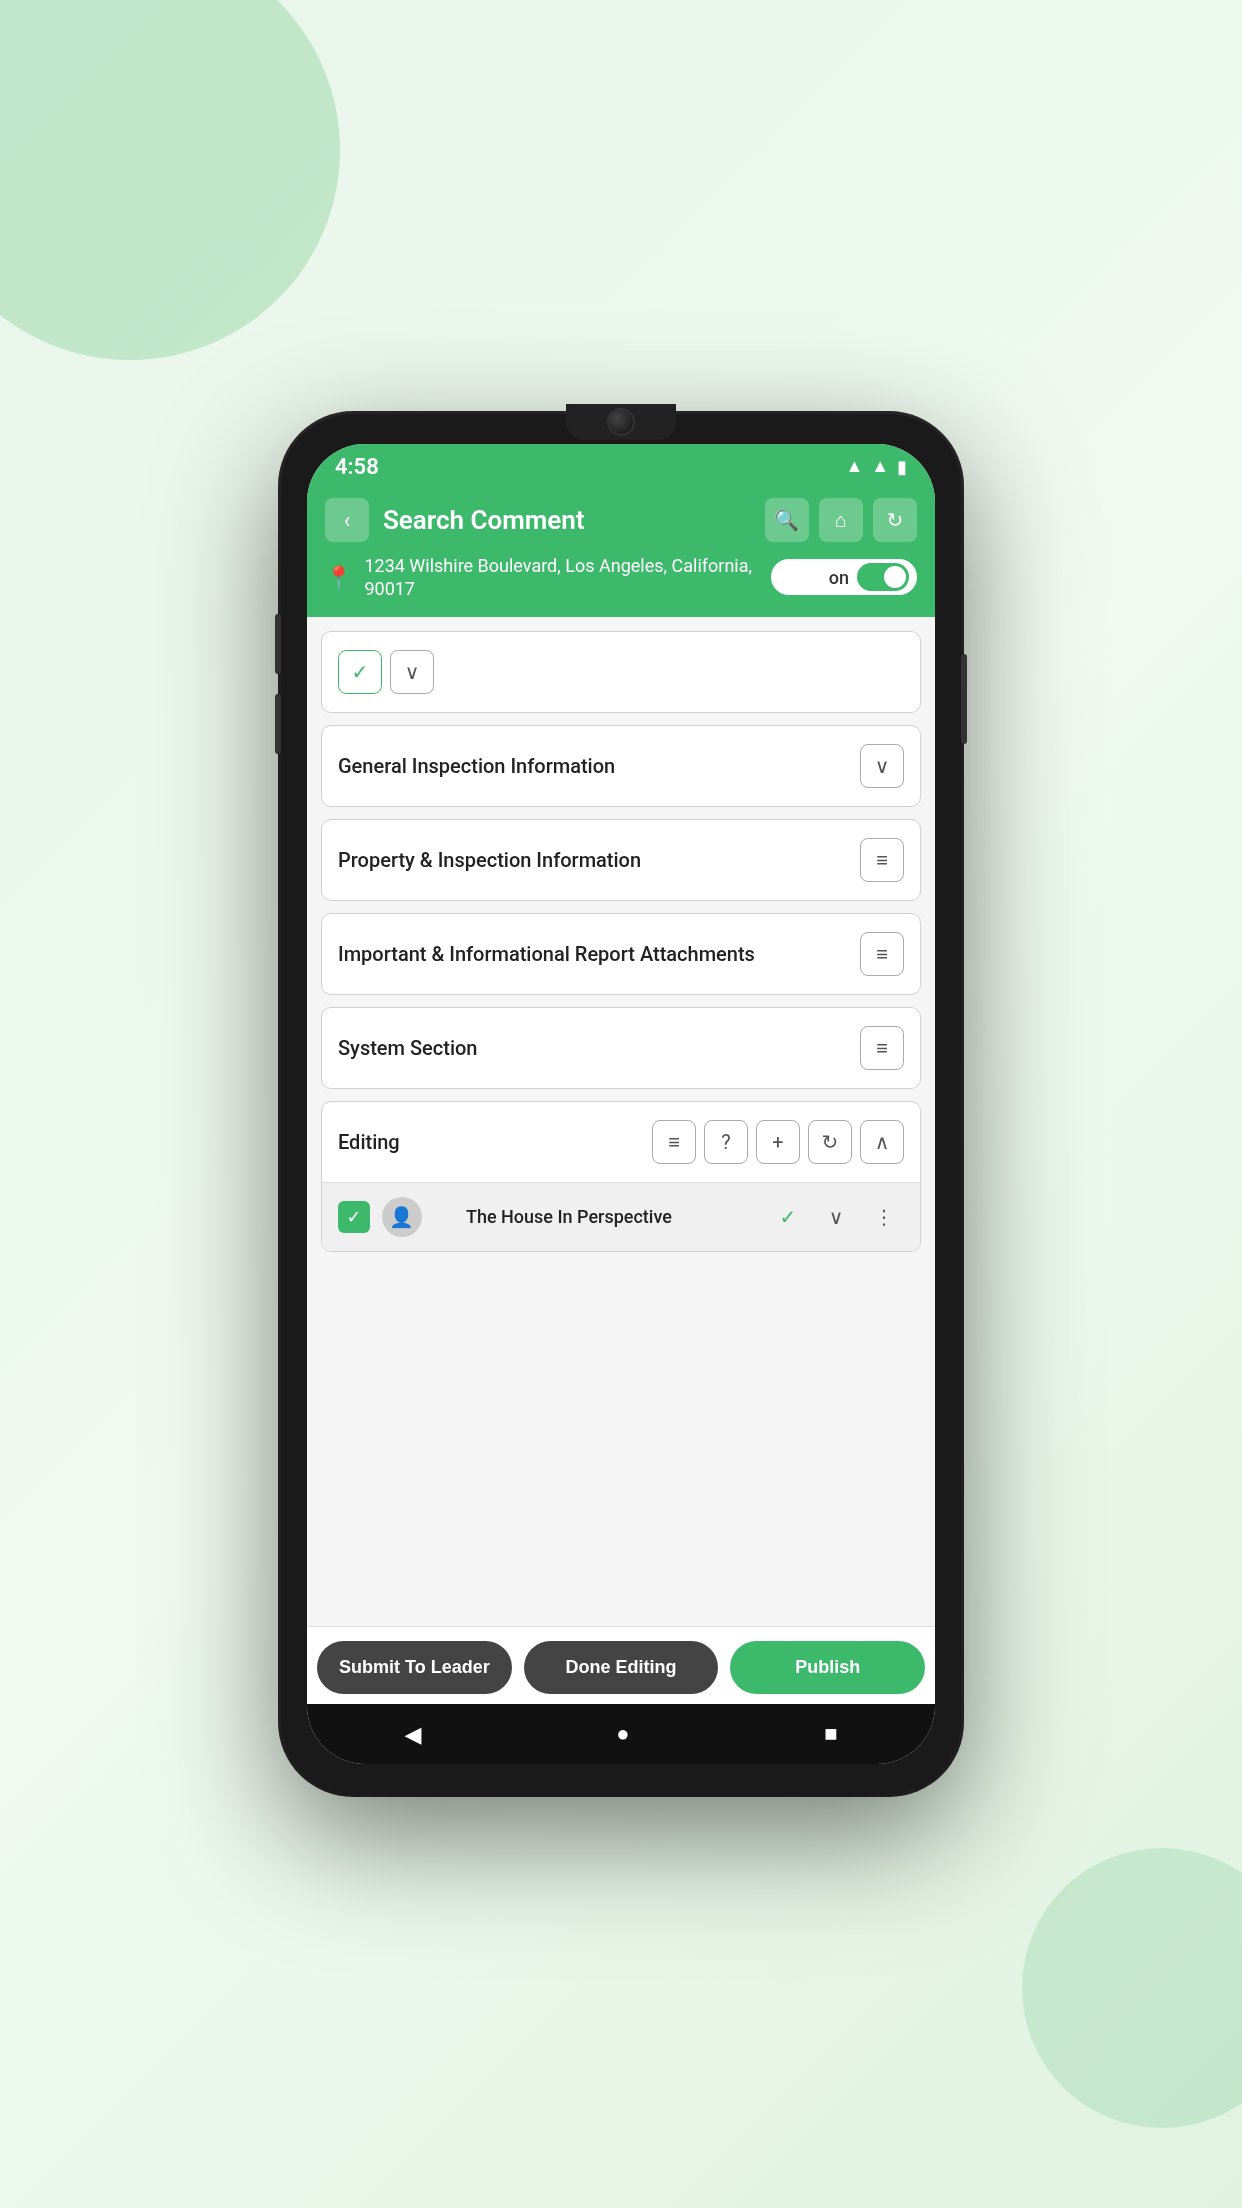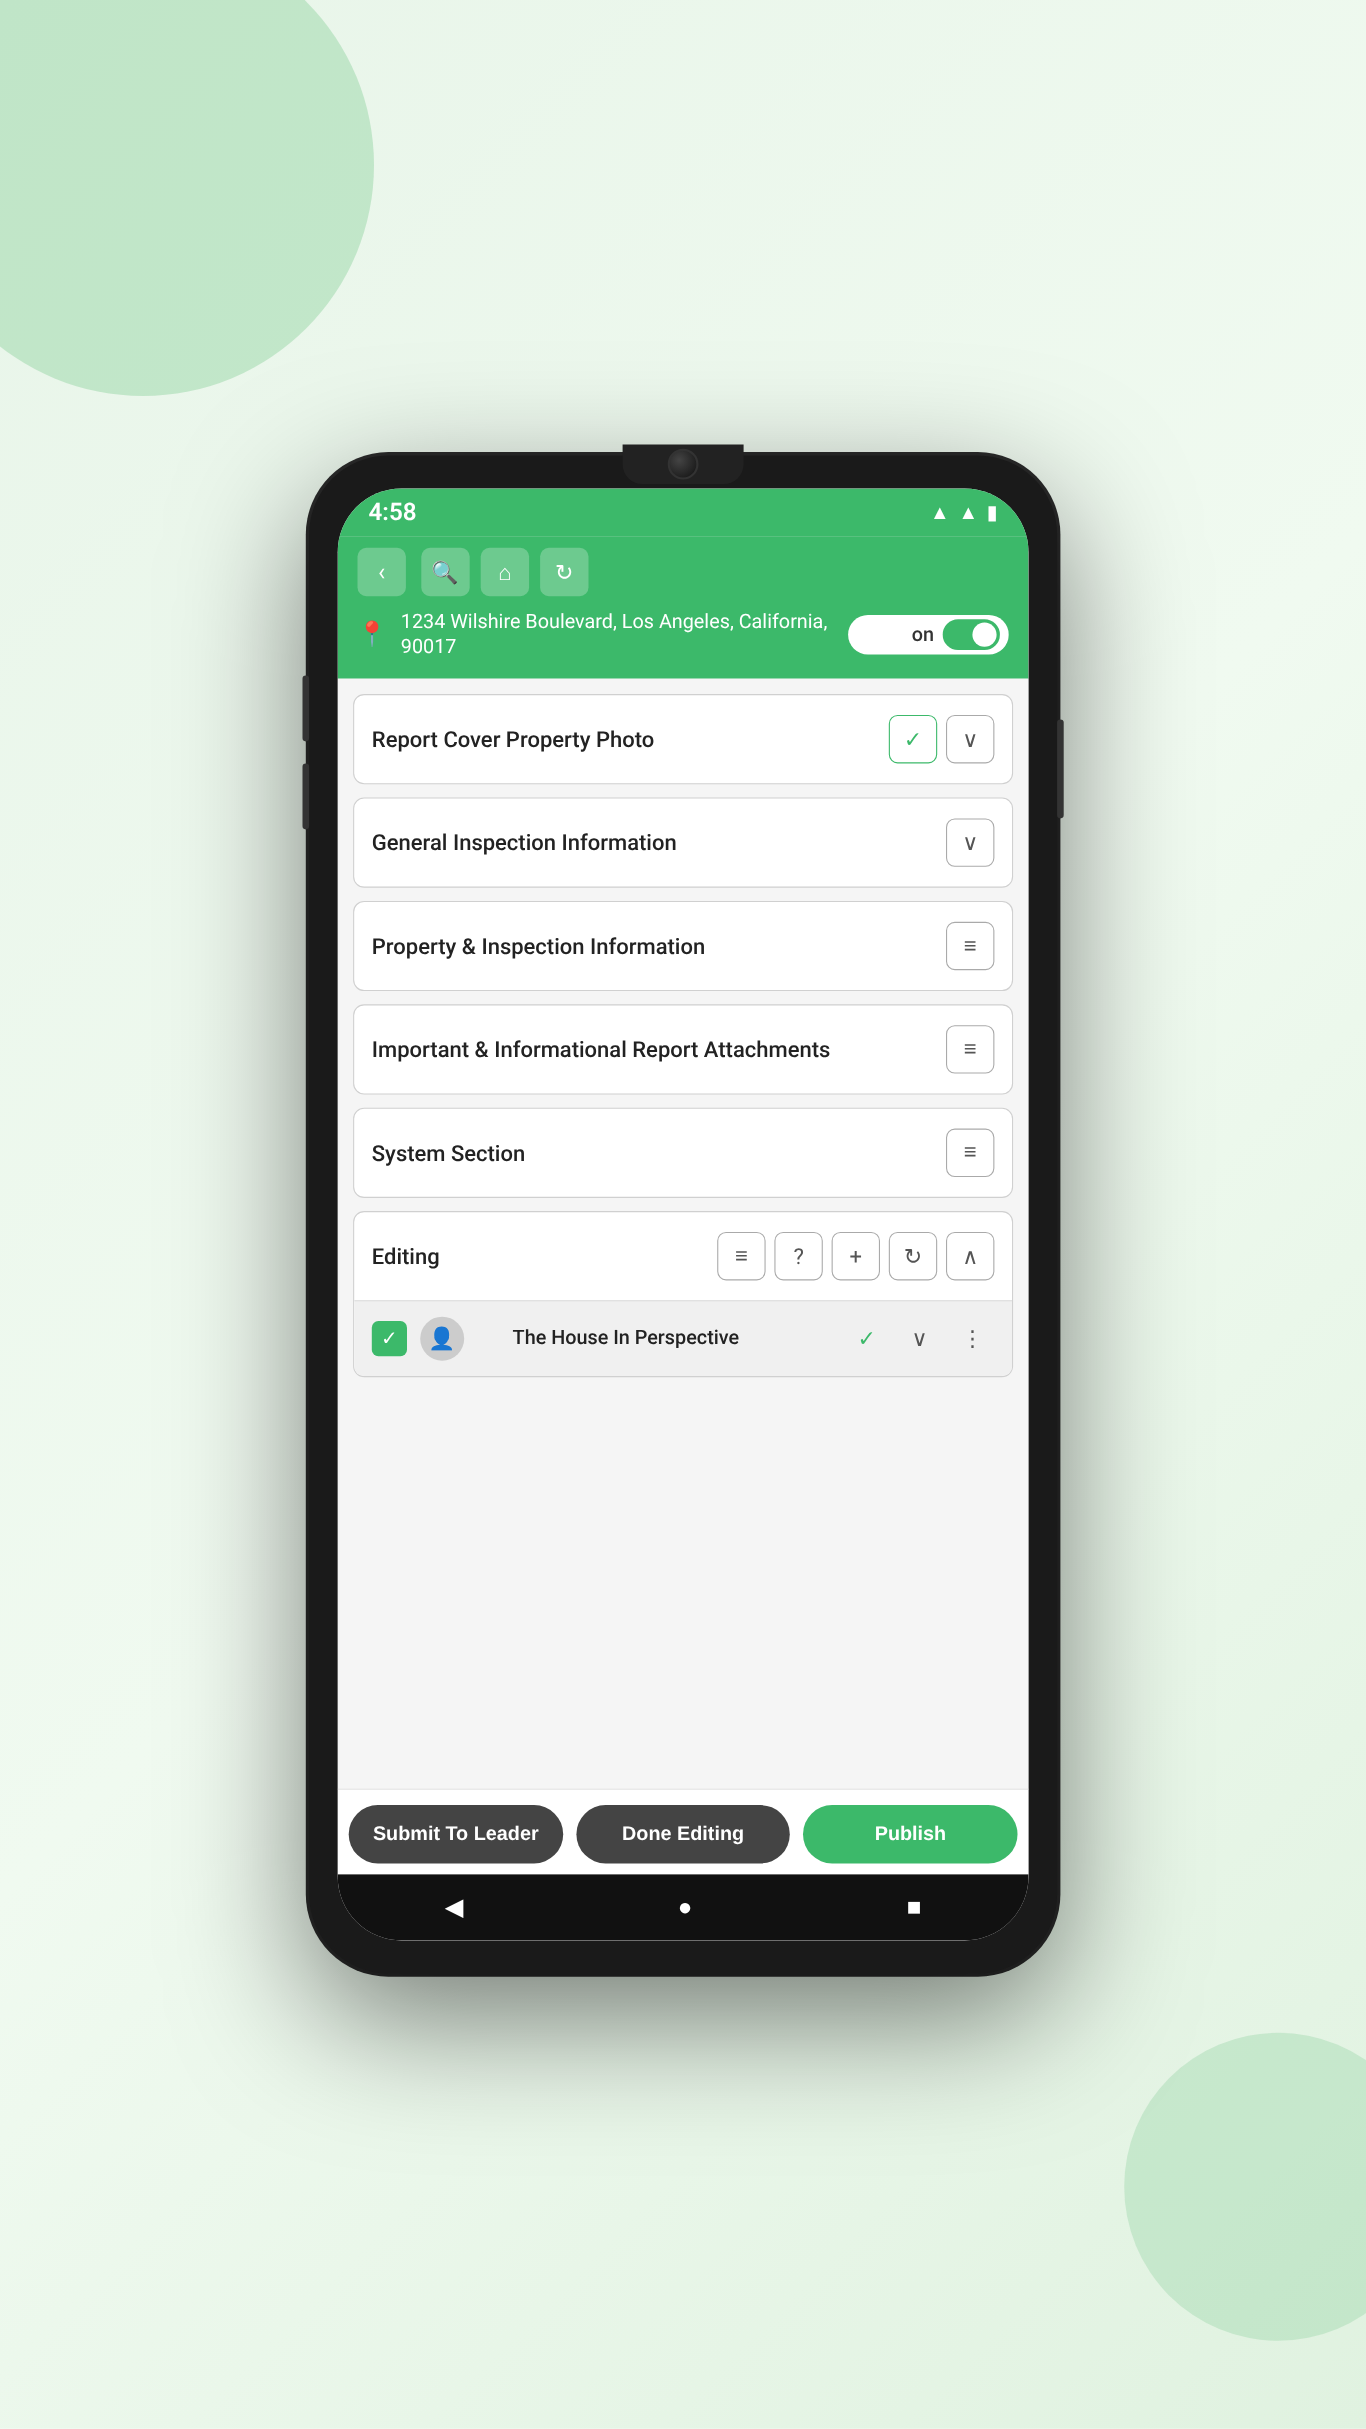--- a/index.html
+++ b/index.html
@@ -418,20 +418,21 @@
         <span class="status-icon">▲</span>
         <span class="status-icon">▮</span>
       </div>
     </div>
 
     <div class="header">
       <div class="header-top">
         <div class="back-btn">
           <span>‹</span>
         </div>
+        <span class="header-title">Search Comment</span>
         <div class="header-actions">
           <div class="header-action-btn">
             <span>🔍</span>
           </div>
           <div class="header-action-btn">
             <span>⌂</span>
           </div>
           <div class="header-action-btn">
             <span>↻</span>
           </div>
@@ -446,21 +447,20 @@
             <div class="toggle-knob"></div>
           </div>
         </div>
       </div>
     </div>
 
     <div class="content">
 
       <div class="section-card">
         <div class="section-row">
-          <span class="section-label">Report Cover Property Photo</span>
           <div class="section-actions">
             <div class="section-icon-btn check">
               <span>✓</span>
             </div>
             <div class="section-icon-btn">
               <span>∨</span>
             </div>
           </div>
         </div>
       </div>

